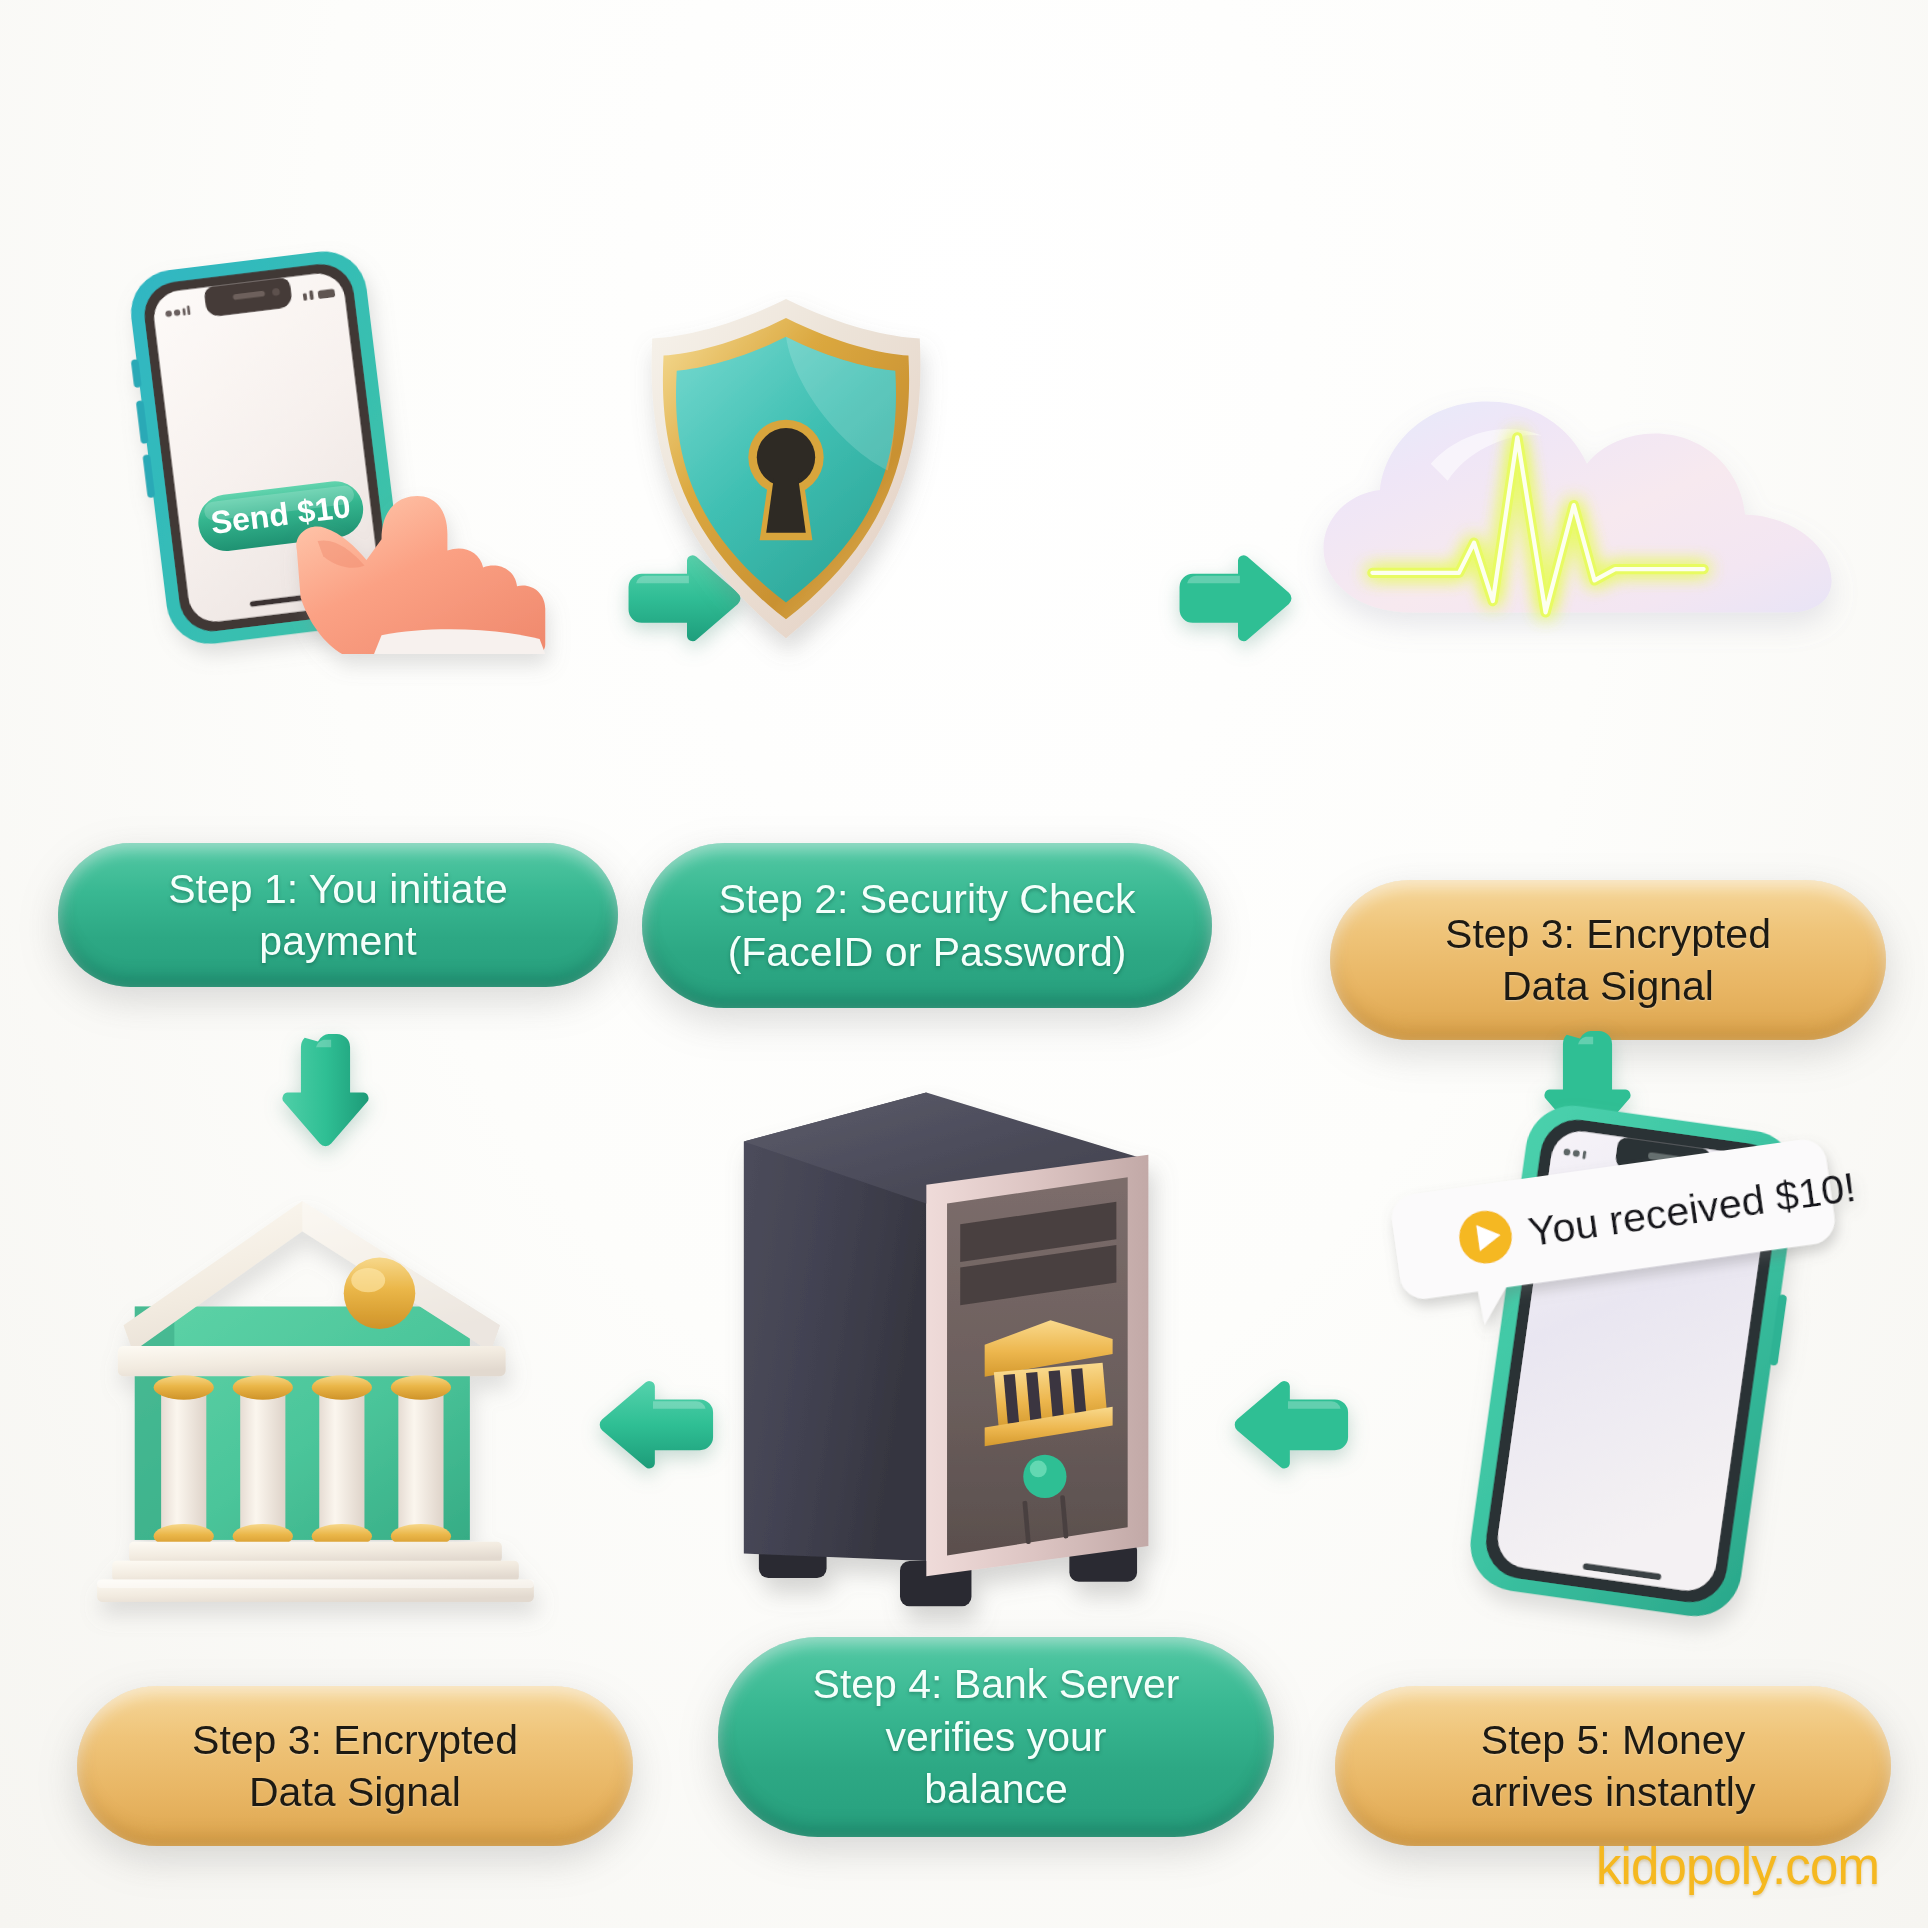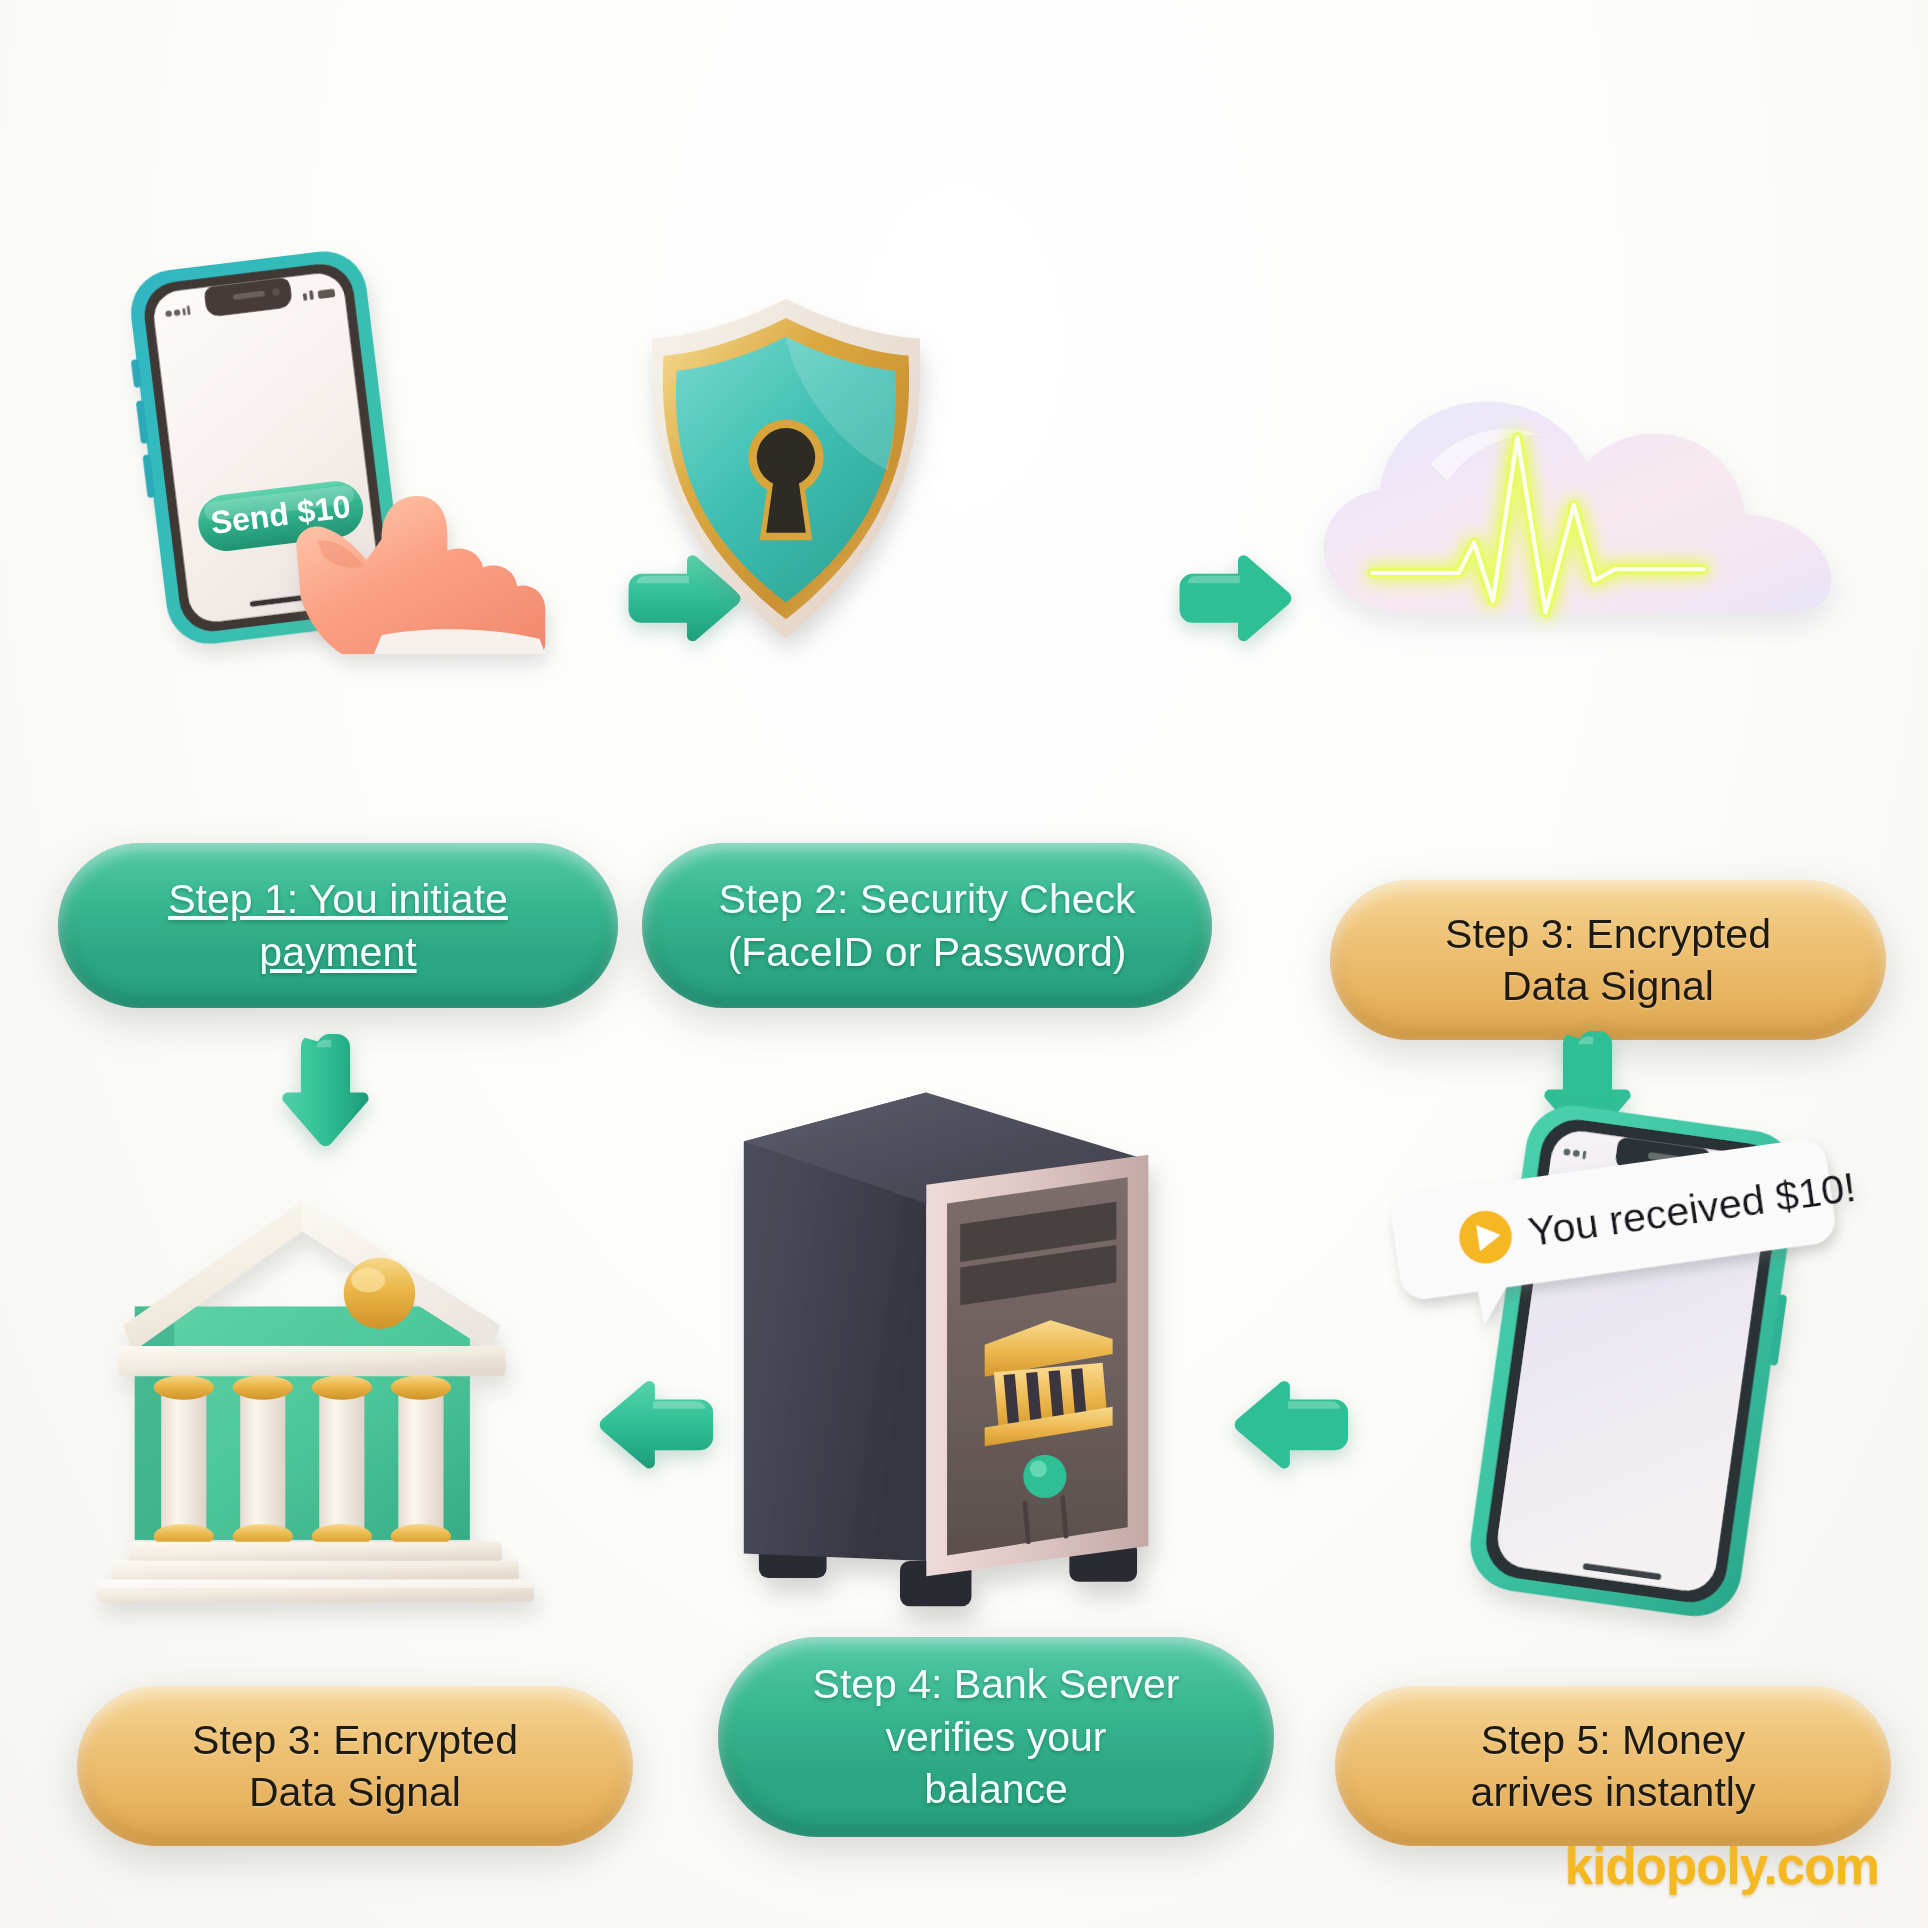--- a/index.html
+++ b/index.html
@@ -58,21 +58,21 @@
   .arrow{position:absolute;filter:drop-shadow(0 7.5px 9.4px rgba(40,120,95,.26));}
   .arrow svg{display:block;width:100%;height:100%;}
 
   
   .scene{position:absolute;}
   .scene svg{display:block;width:100%;height:100%;overflow:visible;}
 
   
   .watermark{
     position:absolute;right:49px;bottom:32px;
-    font-size:51px;font-weight:700;letter-spacing:-0.9px;
+    font-size:51px;font-weight:400;letter-spacing:-0.9px;
     color:#f5b820;
     text-shadow:0 1.9px 2.8px rgba(160,110,0,.25);
   }
 </style>
 </head>
 <body>
 
 <div class="canvas">
 
   <div class="title">
@@ -256,21 +256,21 @@
         <path d="M140 92 C 170 58, 220 46, 258 62 C 226 58, 180 76, 158 110 Z" fill="#ffffff" opacity="0.55"></path>
       </g>
 
       <g filter="url(#neonGlow)">
         <path d="M78 208 L 170 208 L 186 176 L 206 238 L 232 64 L 262 250 L 292 136 L 314 216 L 336 204 L 430 204" fill="none" stroke="#e8fb62" stroke-width="11" stroke-linecap="round" stroke-linejoin="round"></path>
       </g>
       <path d="M78 208 L 170 208 L 186 176 L 206 238 L 232 64 L 262 250 L 292 136 L 314 216 L 336 204 L 430 204" fill="none" stroke="#ffffff" stroke-width="4.5" stroke-linecap="round" stroke-linejoin="round" opacity="0.9"></path>
     </svg>
   </div>
 
-  <div class="pill green" style="left:58px;top:843px;width:560px;height:165px;text-decoration:underline;">
+  <div class="pill green" style="left:58px;top:843px;width:560px;height:144px;">
     <span>Step 1: You initiate
 payment</span>
   </div>
 
   <div class="pill green" style="left:642px;top:843px;width:570px;height:165px;">
     <span>Step 2: Security Check
 (FaceID or Password)</span>
   </div>
 
   <div class="pill gold" style="left:1330px;top:840px;width:556px;height:160px;">

